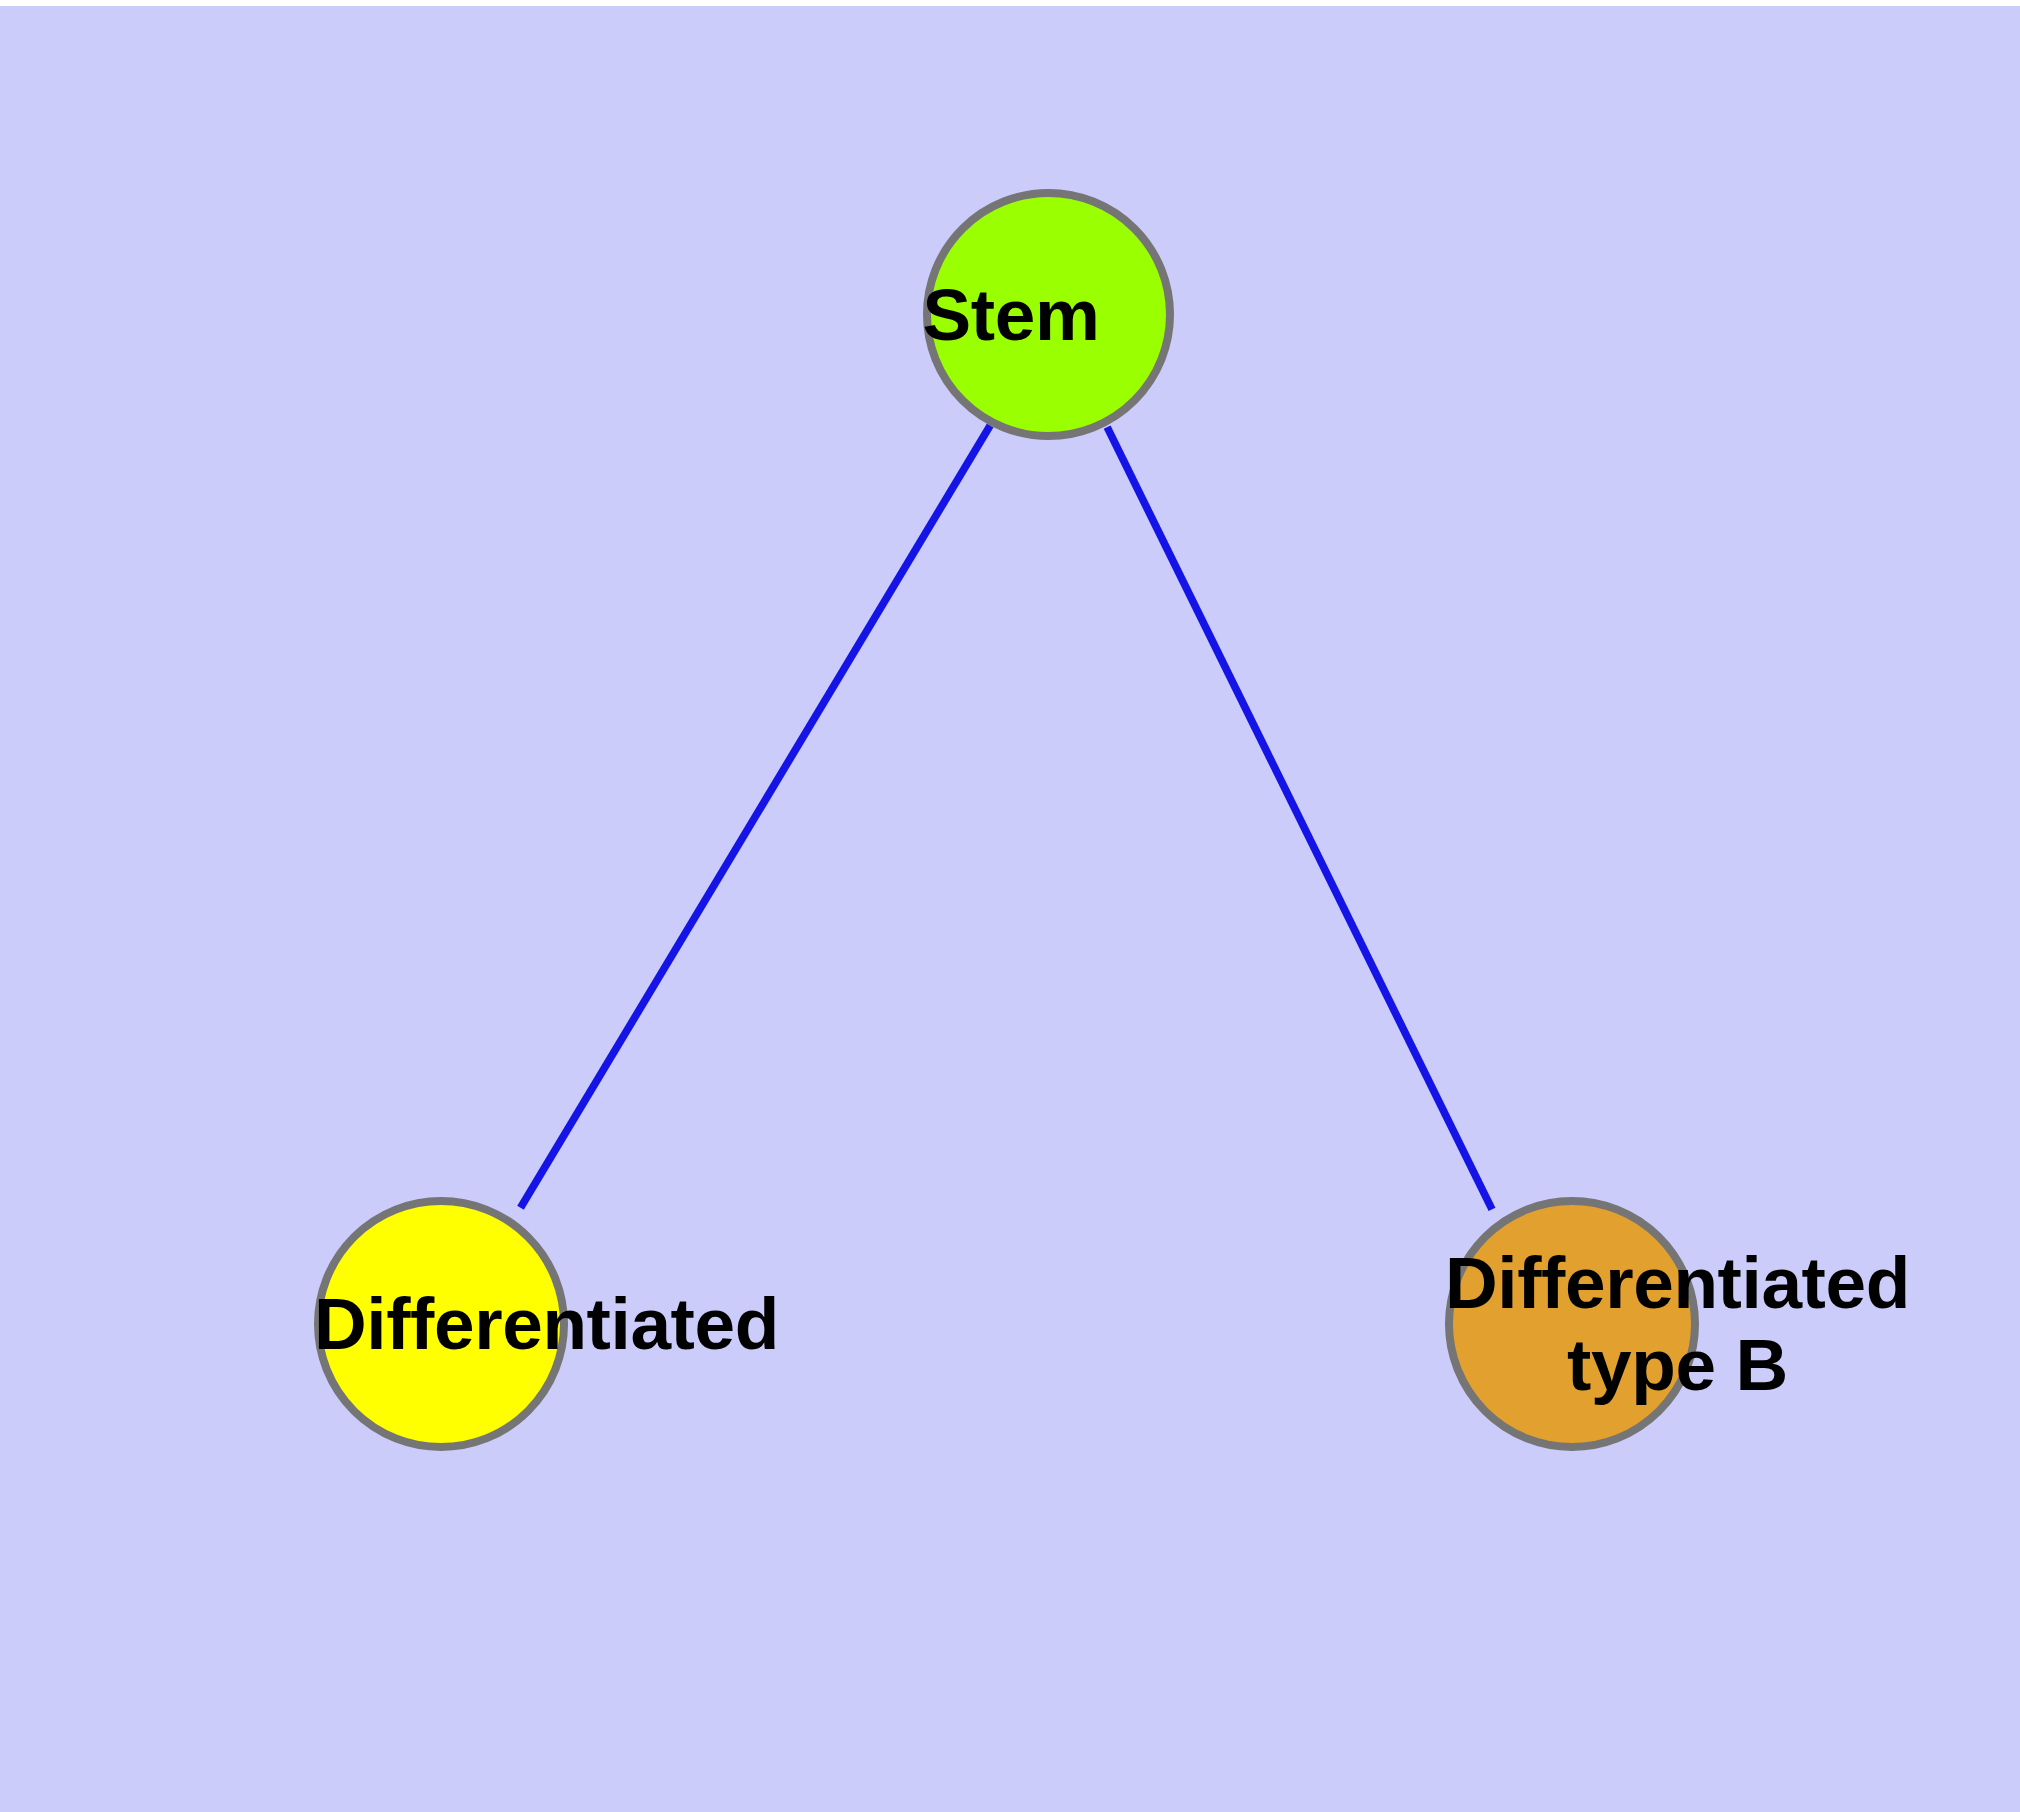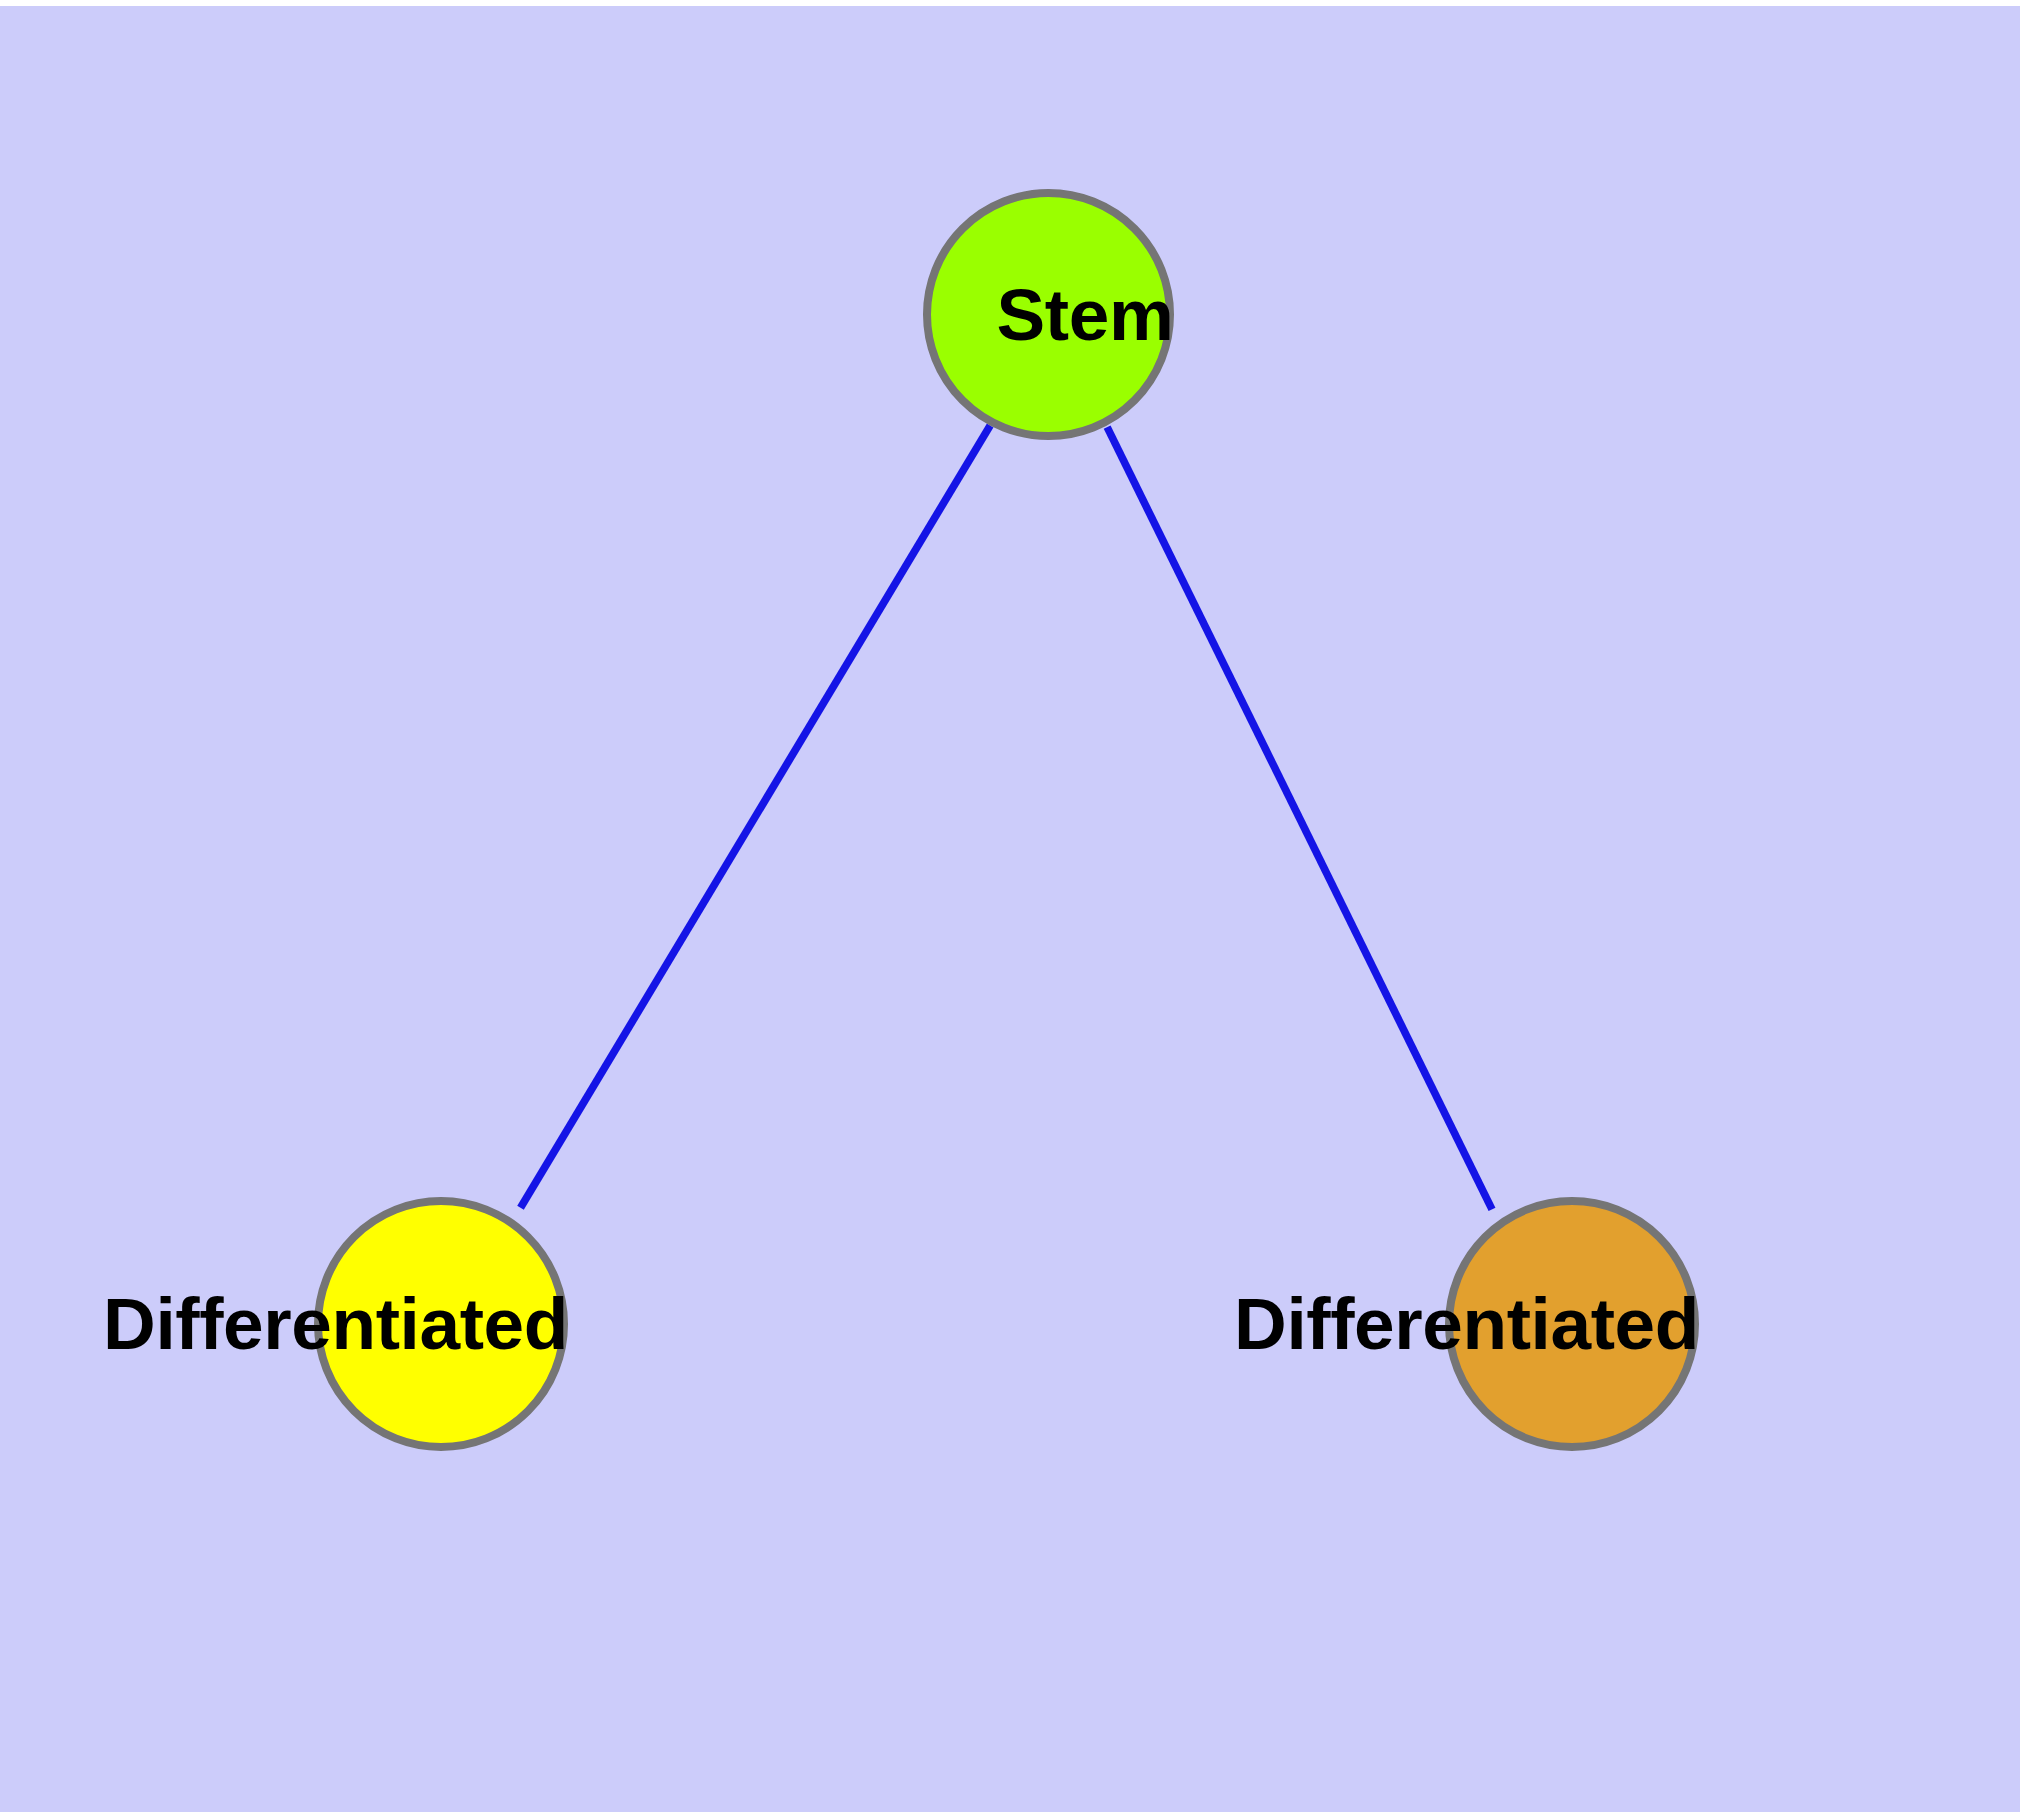--- a/index.html
+++ b/index.html
@@ -29,21 +29,21 @@
     left: 0;
     top: 0;
     width: 2021px;
     height: 1812px;
   }
   .node-group {
     position: absolute;
     transform: translate(-50%, -50%);
     display: flex;
     align-items: center;
-    justify-content: flex-end;
+    justify-content: flex-start;
   }
   .node-circle {
     position: absolute;
     left: 50%;
     top: 50%;
     transform: translate(-50%, -50%);
     border-radius: 50%;
     box-sizing: border-box;
     border: 8.5px solid #757575;
   }
@@ -83,17 +83,18 @@
     <div class="node-circle" style="width: 254px; height: 254px; background: rgb(255, 255, 0); border-color: rgb(117, 117, 117); border-width: 8.5px;"></div>
     <div class="node-label" style="font-size: 73px; color: rgb(0, 0, 0);">
         <div>Differentiated</div>
       </div>
   </div>
 
   <div class="node-group" id="node-diff_b" style="left: 1572px; top: 1324px; width: 254px; height: 254px;">
     <div class="node-circle" style="width: 254px; height: 254px; background: rgb(226, 160, 46); border-color: rgb(117, 117, 117); border-width: 8.5px;"></div>
     <div class="node-label" style="font-size: 73px; color: rgb(0, 0, 0);">
         <div>Differentiated</div>
+        <div>type B</div>
       </div>
   </div>
 
 </div>
 
 
 </body></html>

